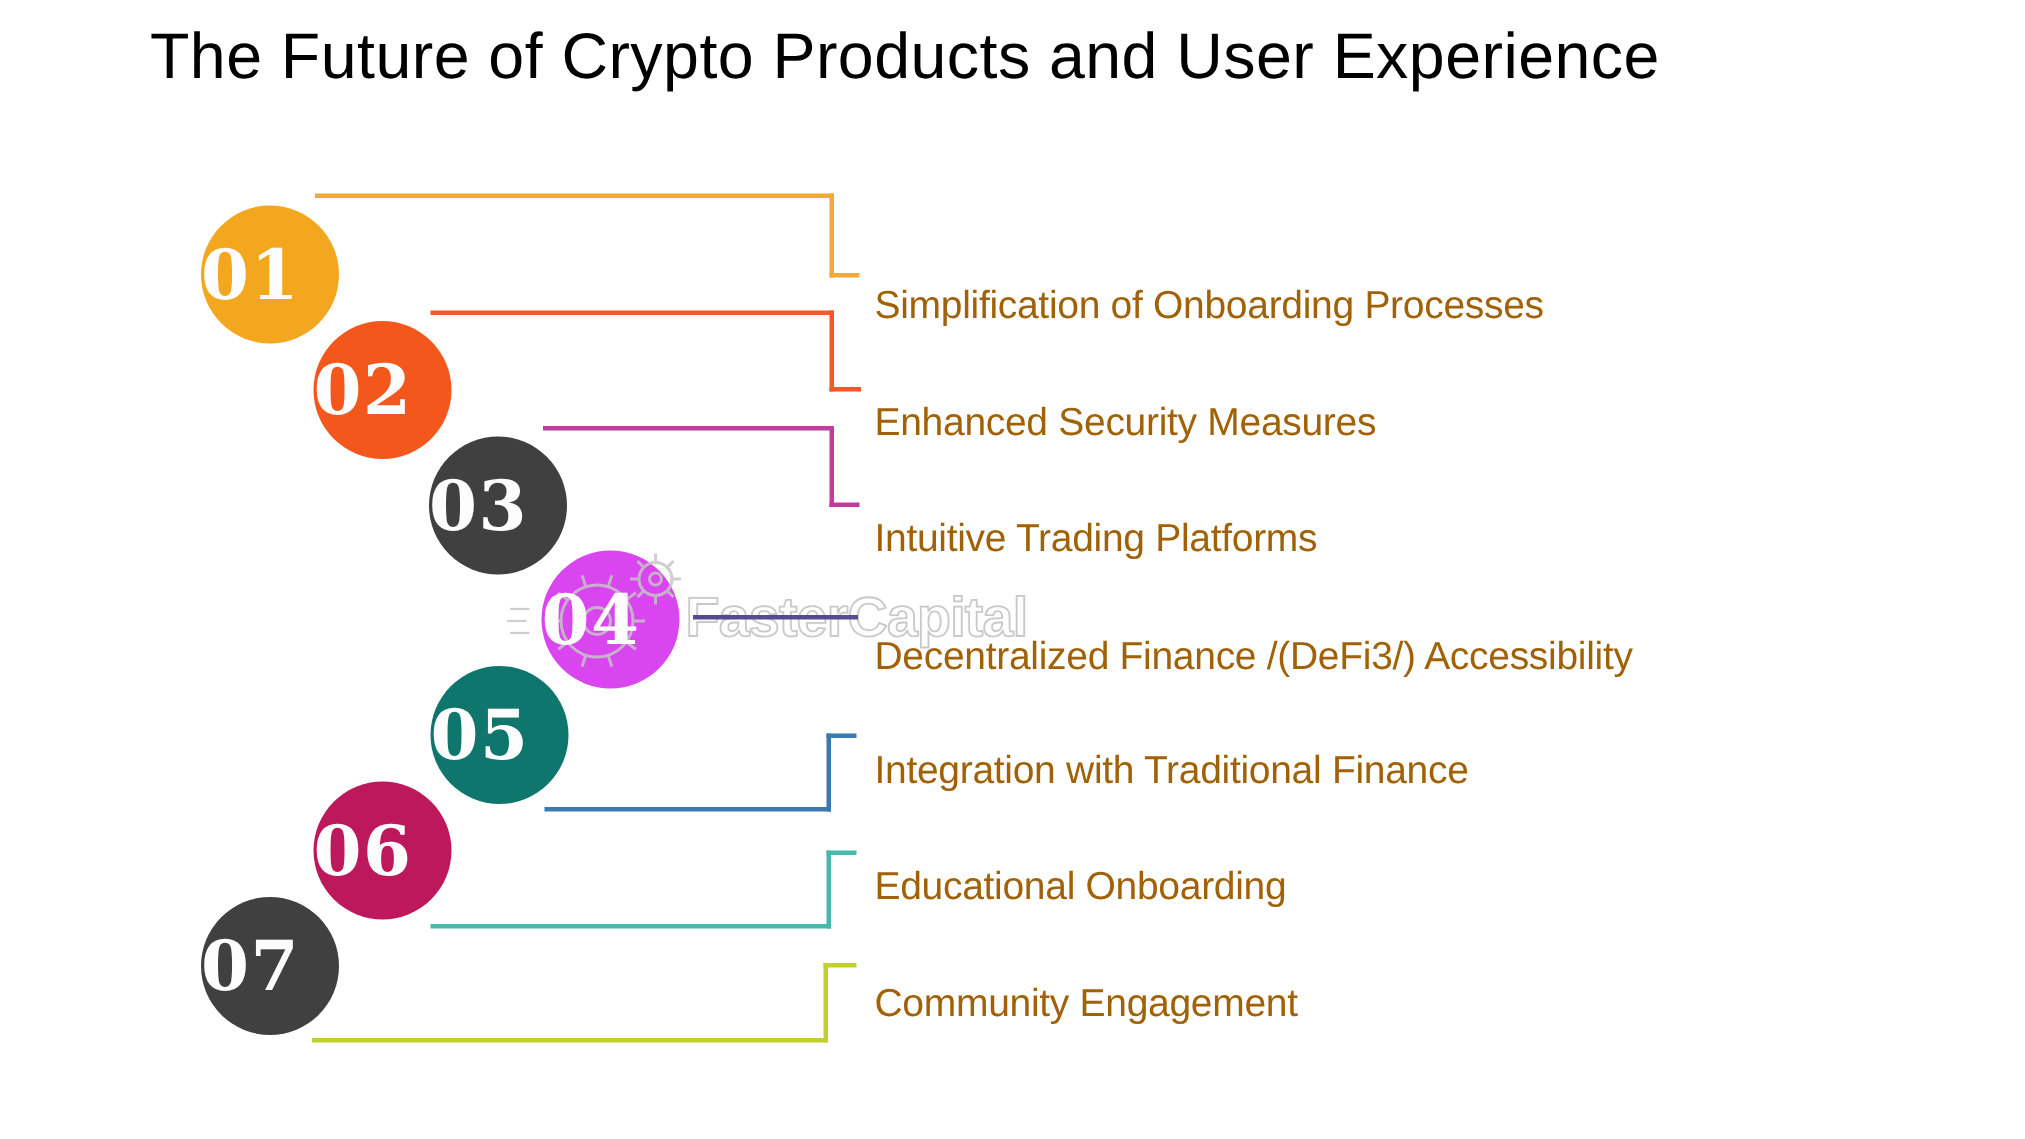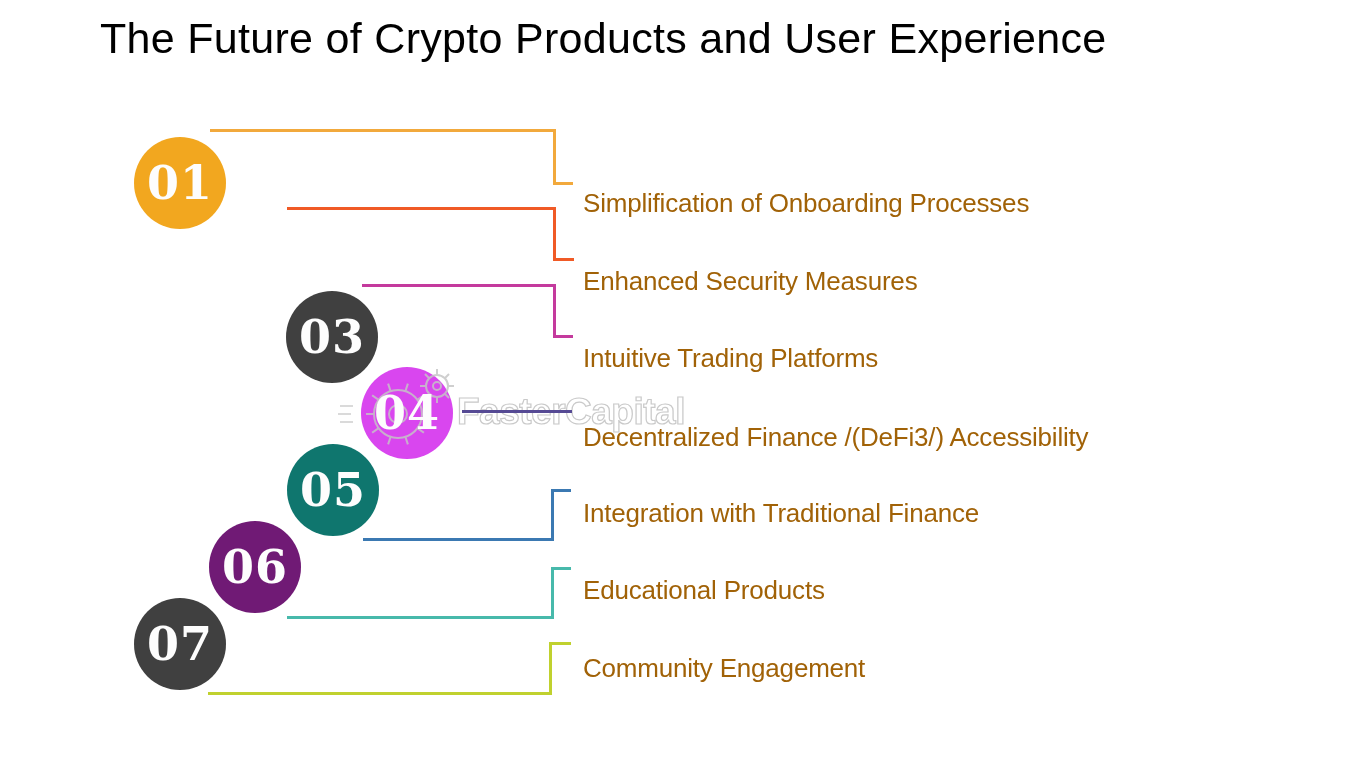--- a/index.html
+++ b/index.html
@@ -4,21 +4,21 @@
 <style>
   html,body{margin:0;padding:0;background:#fff;}
   .canvas{position:relative;width:1246px;height:759px;background:#ffffff;overflow:hidden;
           font-family:"Liberation Sans",sans-serif;}
 
   .title{position:absolute;left:100px;top:14px;font-size:43px;letter-spacing:.3px;
          color:#000;font-weight:400;white-space:nowrap;}
 
   
   .circle{position:absolute;width:92px;height:92px;border-radius:50%;
-          display:flex;align-items:center;justify-content:center;}
+          display:flex;align-items:center;justify-content:flex-start;}
   .num{font-family:"DejaVu Serif",serif;font-weight:700;font-size:46px;color:#fdfdfd;
        line-height:1;position:relative;z-index:5;letter-spacing:1px;}
   .c1{left:134px;top:137px}.c2{left:209px;top:214px}.c3{left:286px;top:291px}
   .c4{left:361px;top:367px}.c5{left:287px;top:444px}.c6{left:209px;top:521px}
   .c7{left:134px;top:598px}
 
   
   .seg{position:absolute;z-index:3;}
   .seg.h{height:3px;} .seg.v{width:3px;}
   .i1h{left:210px;top:129px;width:346px}.i1v{left:553px;top:129px;height:56px}.i1f{left:553px;top:182px;width:20px;height:3px}
@@ -45,30 +45,33 @@
 </head>
 <body>
 
 <div class="canvas">
 
   <div class="title">The Future of Crypto Products and User Experience</div>
 
   <div class="circle c1" style="background-color: rgb(242, 167, 31);">
     <span class="num">01</span>
     </div>
+  <div class="circle c2" style="background-color: rgb(244, 87, 28);">
+    <span class="num">02</span>
+    </div>
   <div class="circle c3" style="background-color: #404040;">
     <span class="num">03</span>
     </div>
   <div class="circle c4" style="background-color: #d946ef;">
     <span class="num">04</span>
     </div>
   <div class="circle c5" style="background-color: #0f766e;">
     <span class="num">05</span>
     </div>
-  <div class="circle c6" style="background-color: #701a75;">
+  <div class="circle c6" style="background-color: #be185d;">
     <span class="num">06</span>
     </div>
   <div class="circle c7" style="background-color: #404040;">
     <span class="num">07</span>
     </div>
 
   <div class="watermark">
     <svg width="125" height="88" viewBox="0 0 125 88">
       <g fill="none" stroke="#c5c5c5" stroke-width="2" opacity="0.9">
 
@@ -134,16 +137,16 @@
 
   <div class="seg h i7h" style="background-color: rgb(192, 209, 46);"></div>
   <div class="seg v i7v" style="background-color: rgb(192, 209, 46);"></div>
   <div class="seg h i7f" style="background-color: rgb(192, 209, 46);"></div>
 
   <div class="label l1">Simplification of Onboarding Processes</div>
   <div class="label l3">Intuitive Trading Platforms</div>
   <div class="label l2">Enhanced Security Measures</div>
   <div class="label l4">Decentralized Finance /(DeFi3/) Accessibility</div>
   <div class="label l5">Integration with Traditional Finance</div>
-  <div class="label l6">Educational Products</div>
+  <div class="label l6">Educational Onboarding</div>
   <div class="label l7">Community Engagement</div>
 
 </div>
 
 </body></html>

